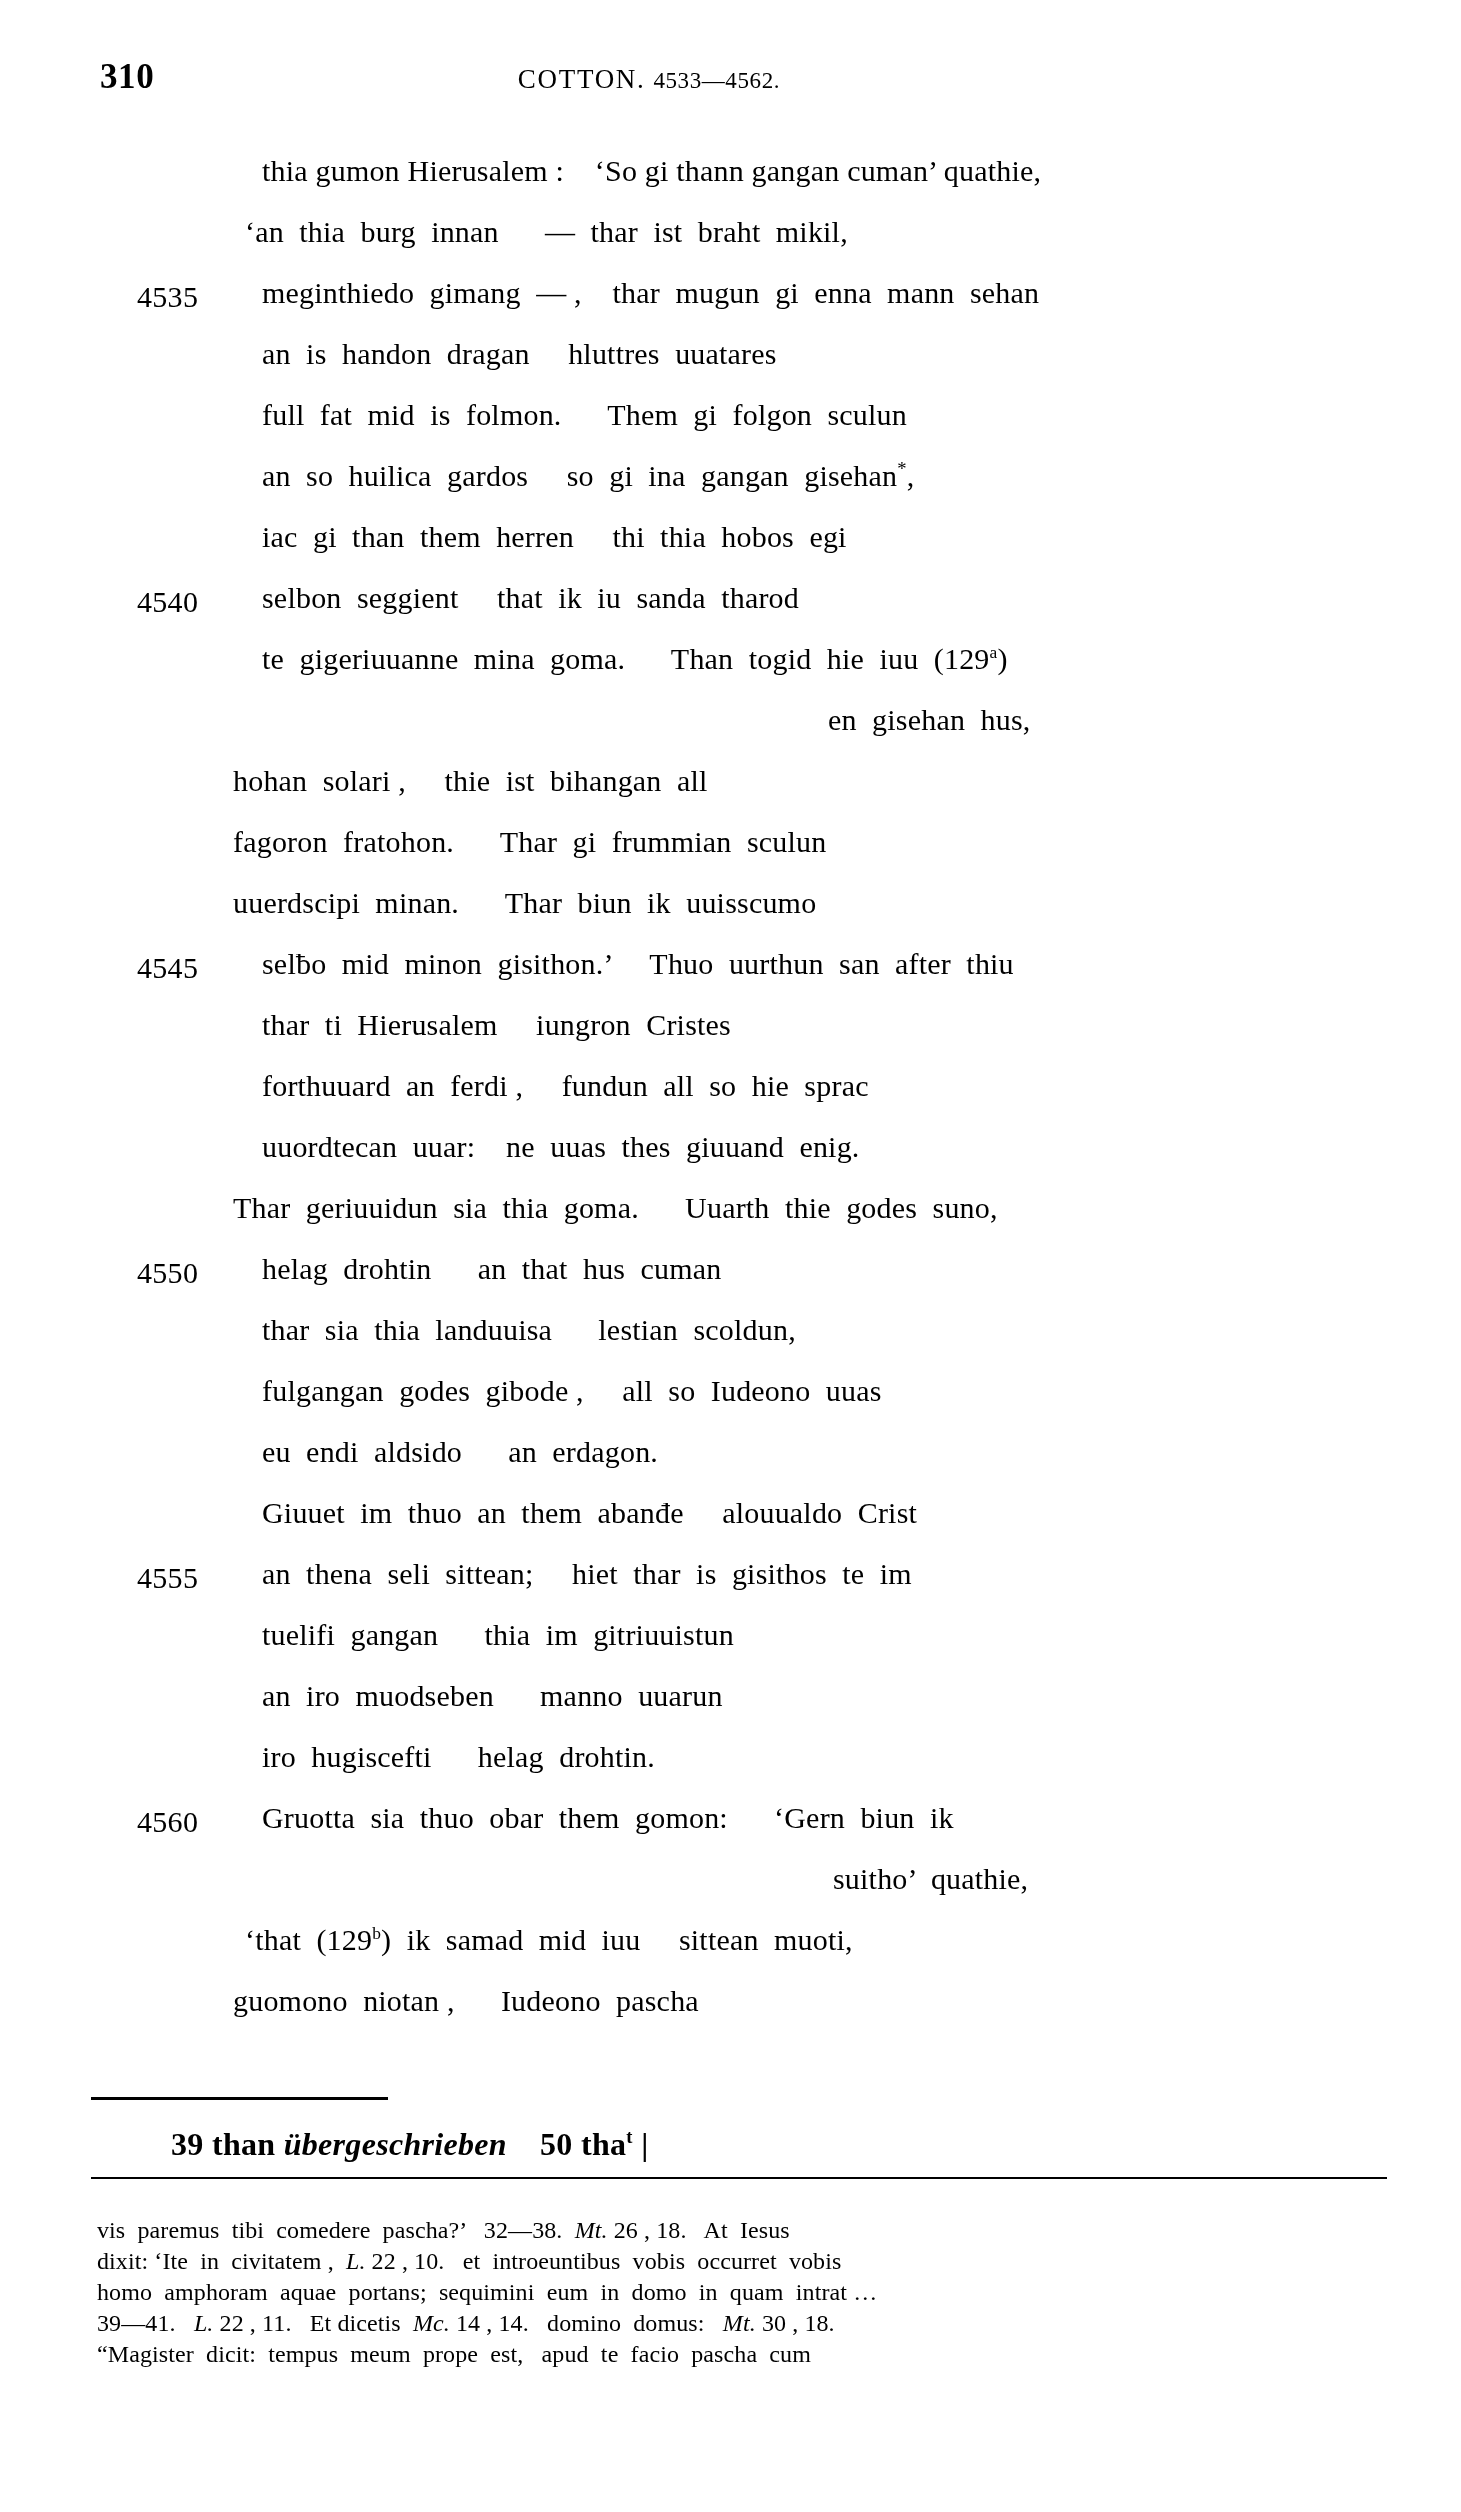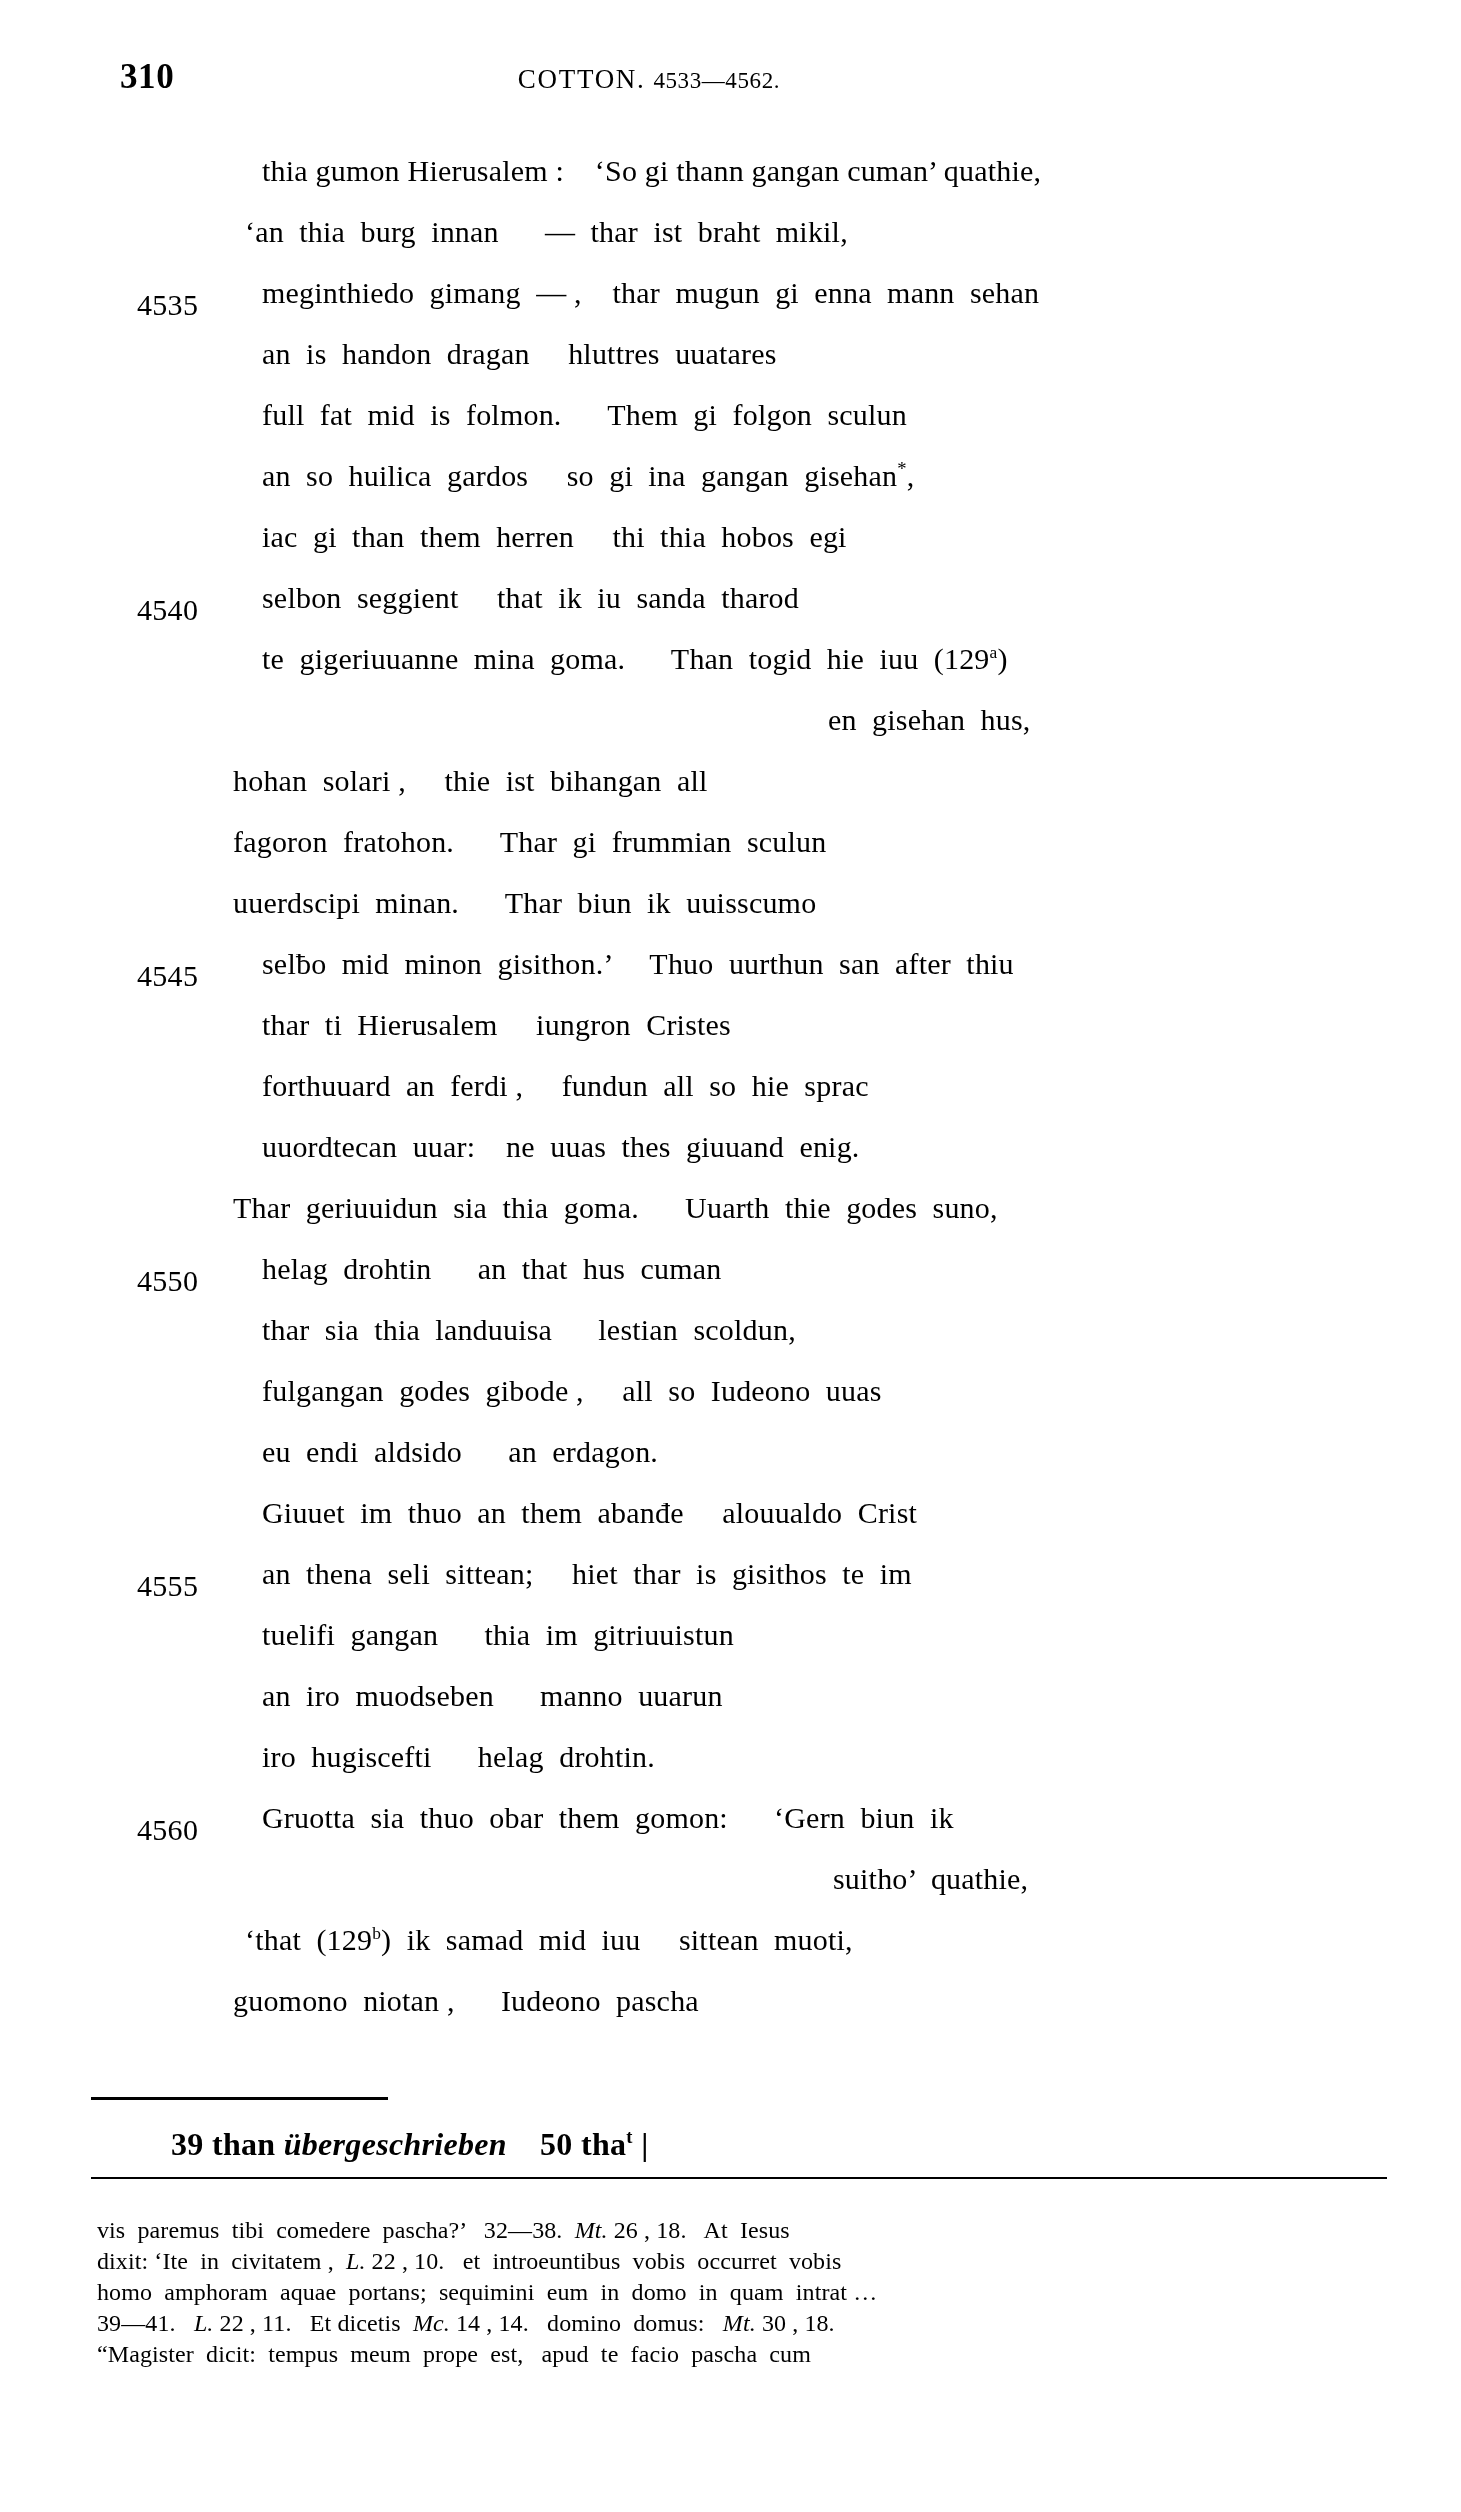--- a/index.html
+++ b/index.html
@@ -31,21 +31,20 @@
     width: 1462px;
     height: 46px;
   }
   .folio-number {
     position: absolute;
     left: 100px;
     top: 0;
     font-size: 35px;
     font-weight: bold;
     letter-spacing: 0.6px;
-    margin-left: 20px;
   }
   .runhead-title {
     position: absolute;
     left: 0;
     top: 6.9px;
     width: 1298px;
     text-align: center;
     font-size: 27px;
     letter-spacing: 1.1px;
   }
@@ -69,21 +68,21 @@
   .verse-line {
     position: relative;
     height: 61px;
     font-size: 30px;
     white-space: pre;
     letter-spacing: 0.2px;
   }
   .vnum {
     position: absolute;
     left: 103px;
-    top: 12px;
+    top: 4px;
     font-size: 30px;
     letter-spacing: 0.3px;
   }
   .vtext {
     position: absolute;
     top: 0;
     font-size: 30px;
     letter-spacing: 0.2px;
   }
   

